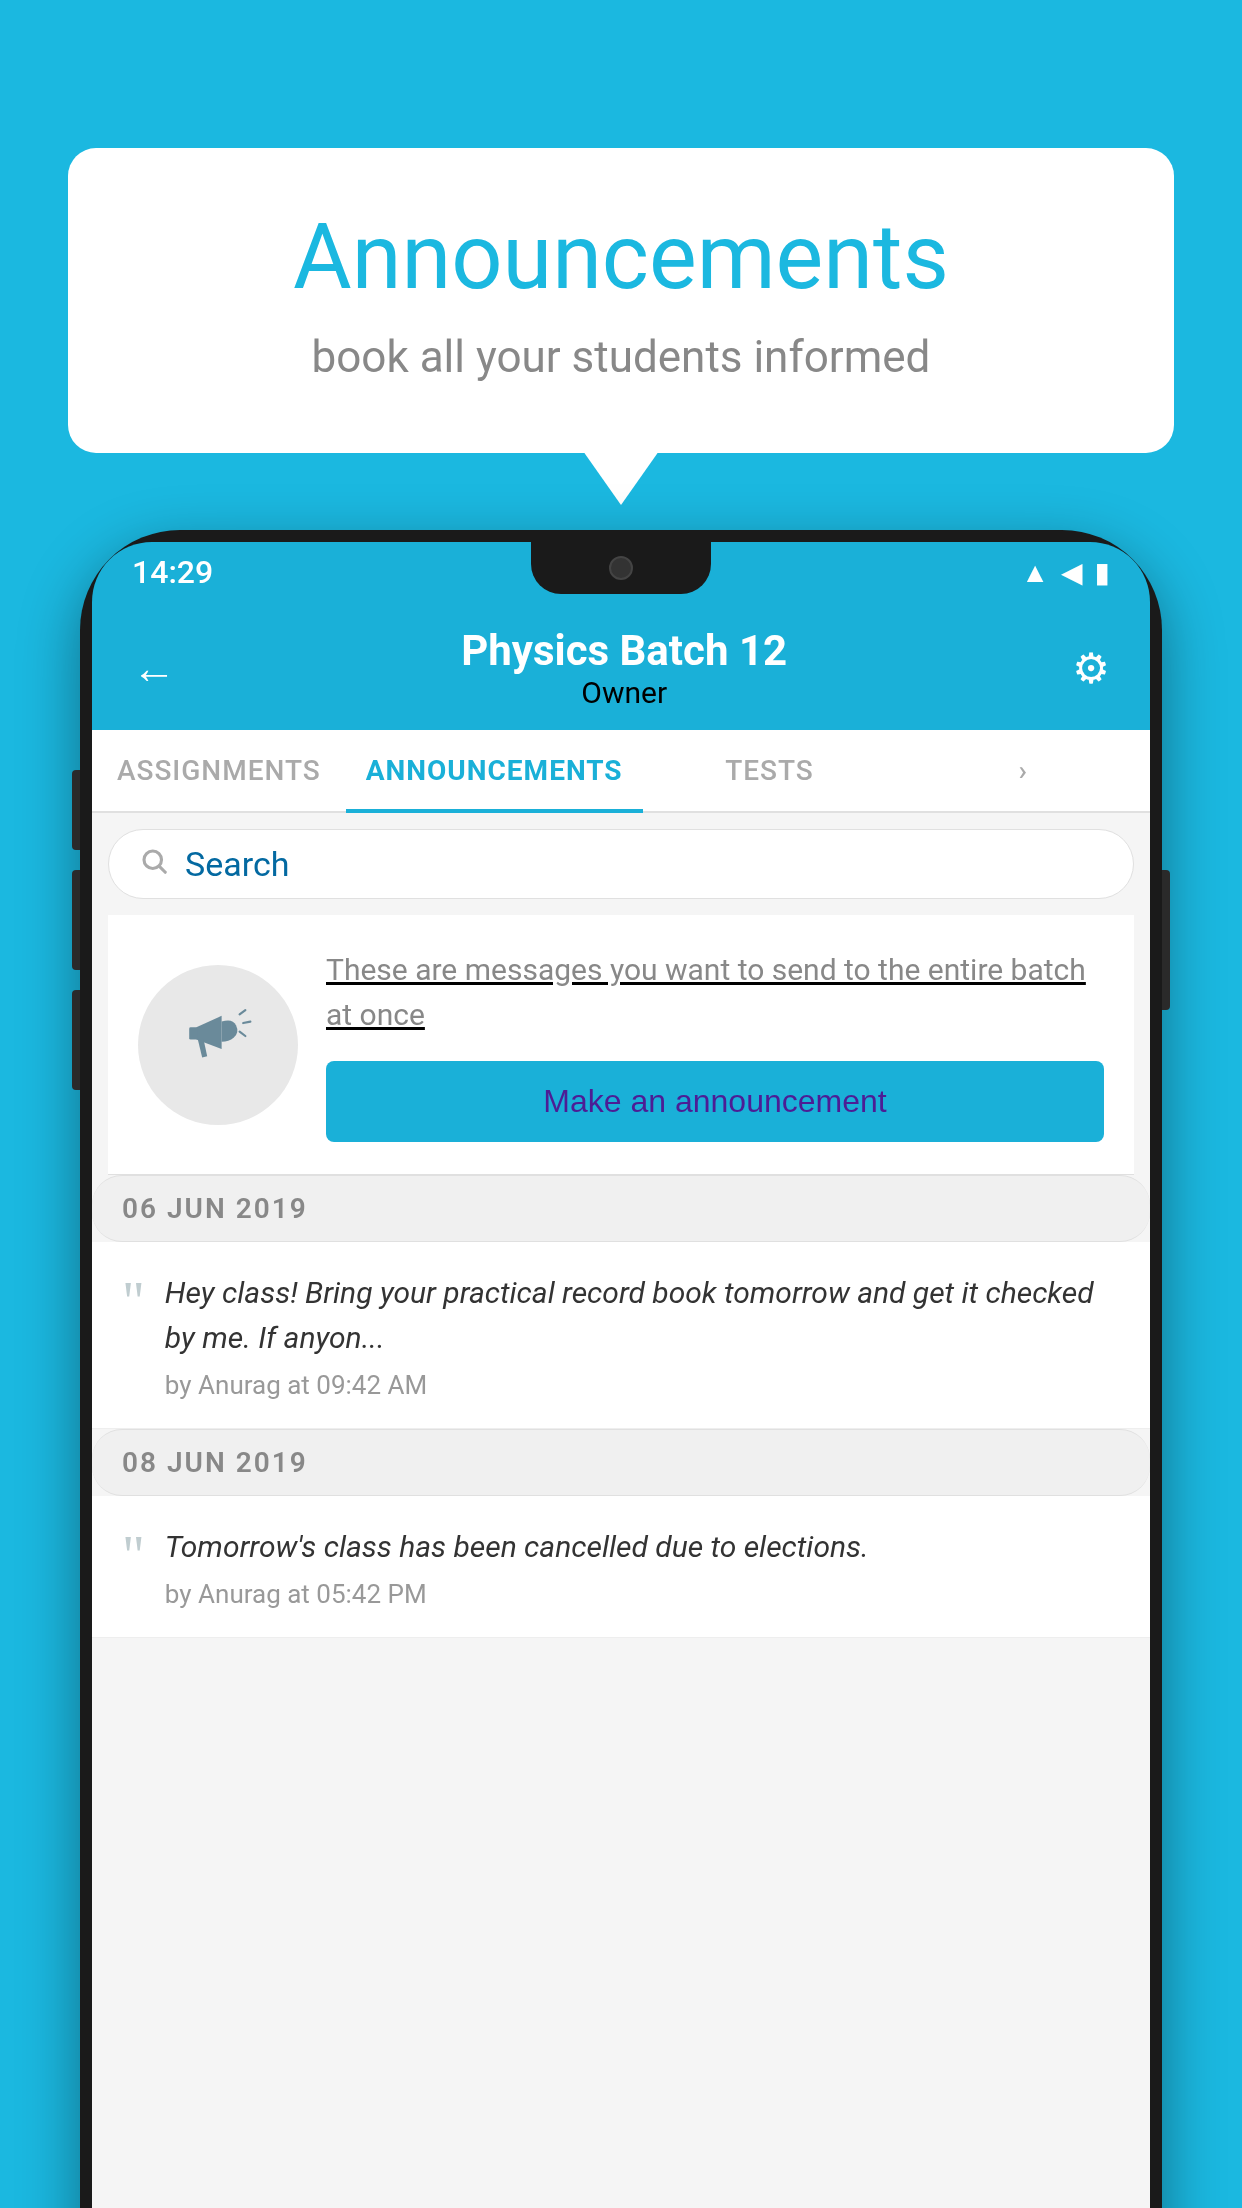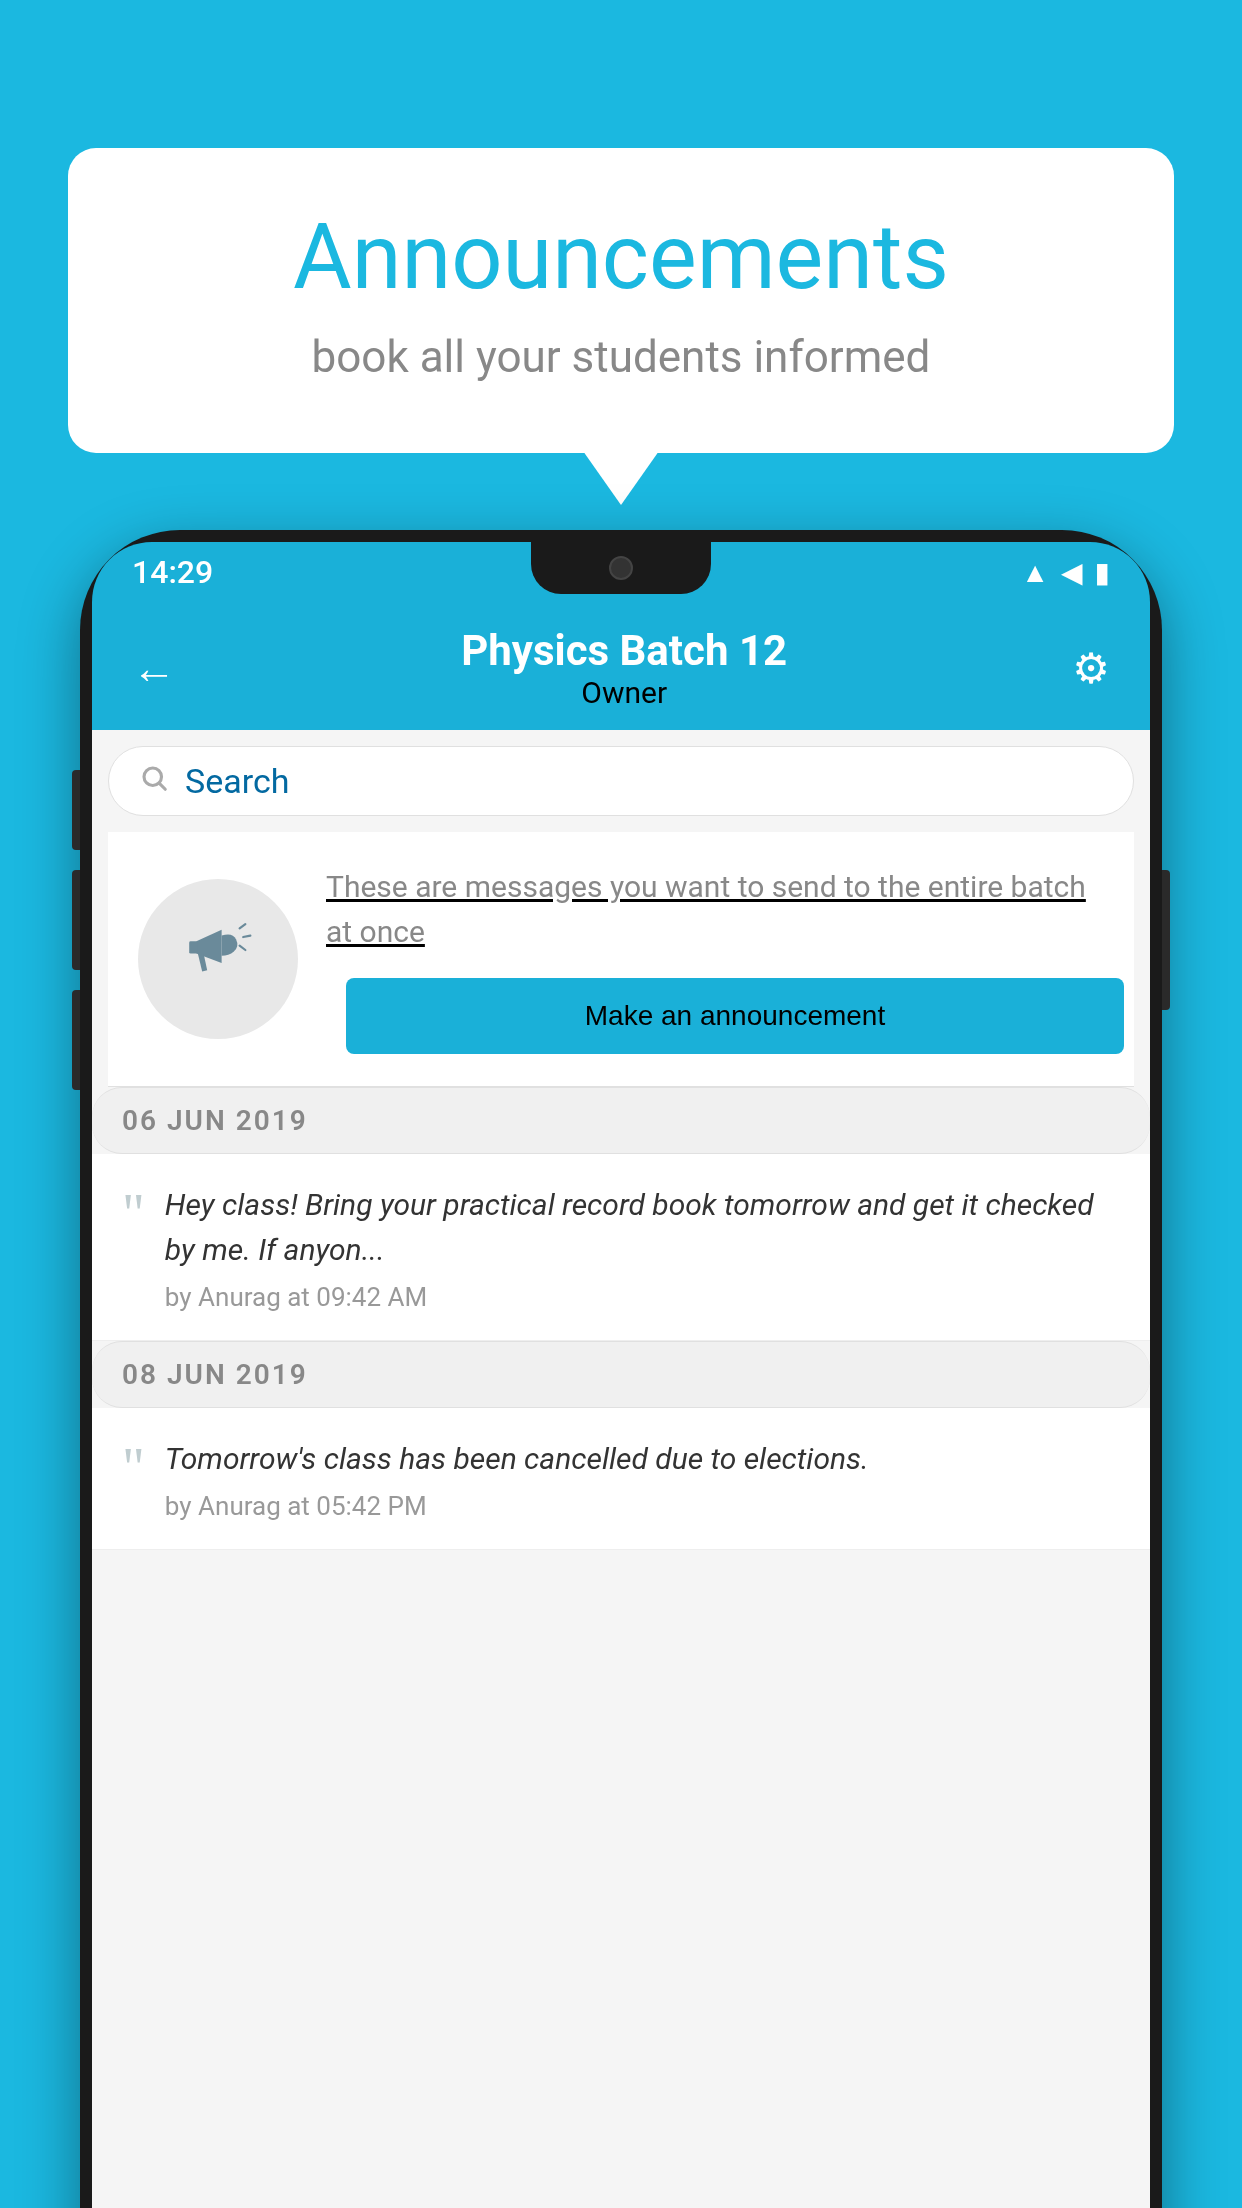--- a/index.html
+++ b/index.html
@@ -279,29 +279,28 @@
 
     .promo-desc {
       font-size: 30px;
       color: #888;
       line-height: 1.5;
       margin-bottom: 24px;
     }
 
     .make-announcement-btn {
       background: #1ab0d8;
-      color: #000000;
+      color: #4c1d95;
       border: none;
       border-radius: 8px;
       padding: 22px 32px;
-      font-size: 28px;
+      font-size: 32px;
       font-weight: 500;
       cursor: pointer;
       width: 100%;
-      margin-left: 20px;
     }
 
     
     .date-separator {
       background: #f0f0f0;
       padding: 16px 30px;
       font-size: 28px;
       font-weight: 600;
       color: #888;
       letter-spacing: 2px;
@@ -421,20 +420,34 @@
 
       <div class="app-header">
         <span class="back-button">←</span>
         <div class="header-title-area">
           <div class="header-batch-name">Physics Batch 12</div>
           <div class="header-role">Owner</div>
         </div>
         <span class="gear-button">⚙</span>
       </div>
 
+      <div class="tabs-bar">
+        <div class="tab-item">
+          <span>ASSIGNMENTS</span>
+        </div>
+        <div class="tab-item active">
+          <span>ANNOUNCEMENTS</span>
+        </div>
+        <div class="tab-item">
+          <span>TESTS</span>
+        </div>
+        <div class="tab-item">
+          <span>›</span>
+        </div>
+      </div>
 
       <div class="screen-content">
 
         <div class="search-bar">
           <span class="search-icon-svg">
             <svg width="30" height="30" viewBox="0 0 24 24" fill="none" stroke="#aaa" stroke-width="2.5" stroke-linecap="round">
               <circle cx="11" cy="11" r="7"></circle>
               <line x1="16.5" y1="16.5" x2="21" y2="21"></line>
             </svg>
           </span>

